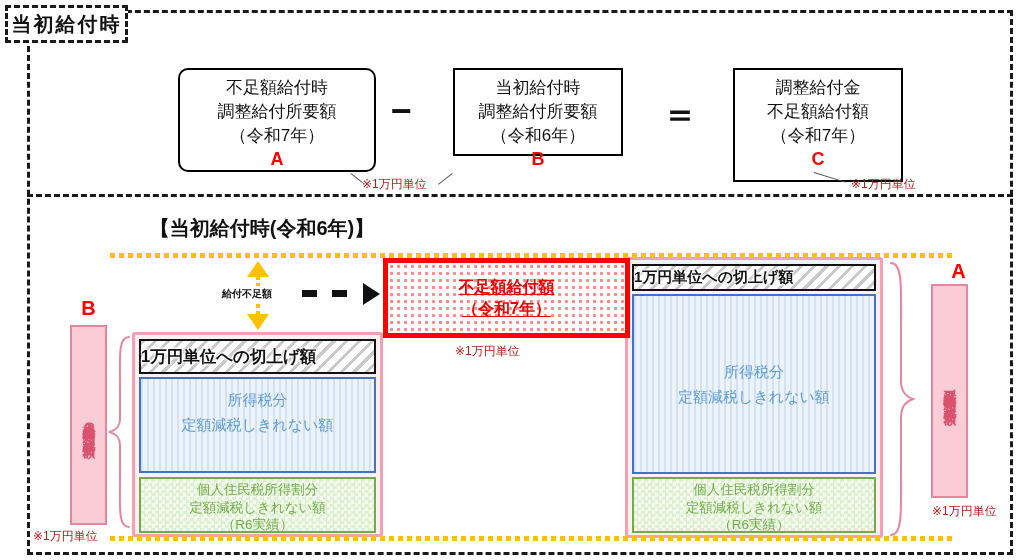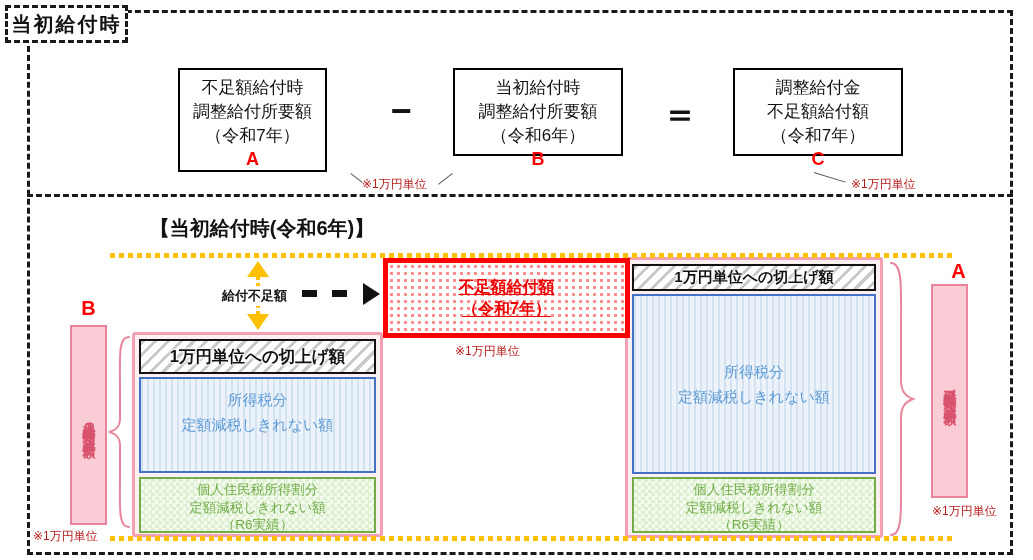--- a/index.html
+++ b/index.html
@@ -23,33 +23,33 @@
 
   
   .sec-header { font-size:20px; font-weight:bold; text-align:center; white-space:nowrap; }
 
   
   .ydots { height:5px; background:repeating-linear-gradient(90deg,#FFC000 0 5px,rgba(0,0,0,0) 5px 9px); z-index:8; }
   .yshaft { width:4px; background:repeating-linear-gradient(180deg,#FFC000 0 4px,rgba(0,0,0,0) 4px 7px); }
   .ytri-up { width:0; height:0; border-left:11px solid transparent; border-right:11px solid transparent; border-bottom:16px solid #FFC000; }
   .ytri-dn { width:0; height:0; border-left:11px solid transparent; border-right:11px solid transparent; border-top:16px solid #FFC000; }
 
-  .gap-label { font-size:13px; font-weight:bold; background:#fff; padding:1px 3px; z-index:3; white-space:nowrap; }
+  .gap-label { font-size:10px; font-weight:bold; background:#fff; padding:1px 3px; z-index:3; white-space:nowrap; }
   .bdash { height:7px; background:repeating-linear-gradient(90deg,#111 0 15px,rgba(0,0,0,0) 15px 30px); }
   .btri { width:0; height:0; border-top:11px solid transparent; border-bottom:11px solid transparent; border-left:17px solid #111; }
 
   
   .redbox { border:5px solid #fe0000; background-color:#fff;
             background-image:radial-gradient(circle,#f88 1.4px,rgba(0,0,0,0) 1.5px); background-size:7px 7px;
             z-index:6; display:flex; flex-direction:column; align-items:center; justify-content:center; }
   .redbox .ln { color:#ee0000; font-weight:bold; font-size:16px; line-height:22px; text-decoration:underline; text-underline-offset:2px; }
 
   
   .pinkouter { border:3.5px solid #f2a0b2; background:#fdf0f3; border-radius:3px; }
-  .hatch { border:2.5px solid #111; text-align:center; font-weight:bold; color:#111;
+  .hatch { border:2.5px solid #111; text-align:left; font-weight:bold; color:#111;
            background:repeating-linear-gradient(135deg,#c9c9c9 0 3px,#fff 3px 9px);
            text-shadow:0 0 3px #fff,0 0 3px #fff,0 0 3px #fff,0 0 3px #fff; }
   .bluebox { border:2.5px solid #4472c4; background:repeating-linear-gradient(90deg,#d4e1f1 0 2px,#edf3fb 2px 6px);
              color:#5b9bd5; font-weight:normal; text-align:center; }
   .greenbox { border:2.5px solid #70ad47;
               background-image:conic-gradient(#def0d2 25%,#f5fbef 0 50%,#def0d2 0 75%,#f5fbef 0);
               background-size:7px 7px; color:#70ad47; font-weight:normal; text-align:center; }
   .u { text-decoration:underline; text-underline-offset:2px; }
 
   
@@ -61,35 +61,35 @@
 </style>
 </head>
 <body>
 
 <div id="canvas">
 
   <div class="abs main-frame"></div>
   <div class="abs divider"></div>
   <div class="abs badge">当初給付時</div>
 
-  <div class="abs fbox" style="left:178px;top:68px;width:149px;height:104px;">
+  <div class="abs fbox" style="left:178px;top:68px;width:198px;height:104px;border-radius:10px;">
     <div class="ln">不足額給付時</div>
     <div class="ln">調整給付所要額</div>
     <div class="ln">（令和7年）</div>
     <div class="letter">A</div>
   </div>
   <div class="abs op" style="left:381px;top:90px;width:40px;">−</div>
   <div class="abs fbox" style="left:453px;top:68px;width:170px;height:88px;">
     <div class="ln">当初給付時</div>
     <div class="ln">調整給付所要額</div>
     <div class="ln">（令和6年）</div>
     <div class="letter">B</div>
   </div>
   <div class="abs op" style="left:660px;top:90px;width:40px;">＝</div>
-  <div class="abs fbox" style="left:733px;top:68px;width:170px;height:88px;">
+  <div class="abs fbox" style="left:733px;top:68px;width:170px;height:114px;">
     <div class="ln">調整給付金</div>
     <div class="ln">不足額給付額</div>
     <div class="ln">（令和7年）</div>
     <div class="letter">C</div>
   </div>
   <div class="abs pline" style="left:351px;top:173px;width:15px;transform:rotate(38deg);"></div>
   <div class="abs pline" style="left:438px;top:184px;width:18px;transform:rotate(-38deg);"></div>
   <div class="abs note" style="left:362px;top:176px;">※1万円単位</div>
   <div class="abs pline" style="left:814px;top:172px;width:33px;transform:rotate(17deg);"></div>
   <div class="abs note" style="left:851px;top:176px;">※1万円単位</div>

